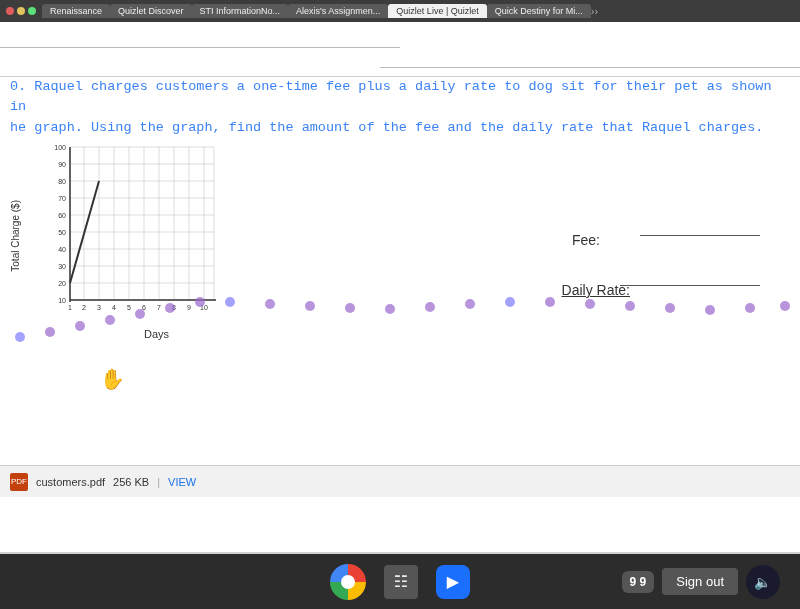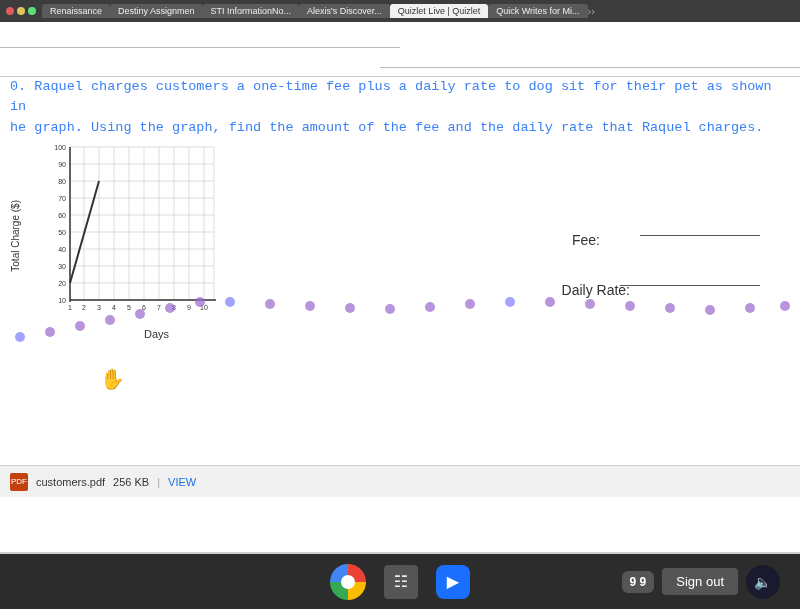--- a/index.html
+++ b/index.html
@@ -263,25 +263,25 @@
 </head>
 <body>
 
 <div class="browser-bar">
   <div class="browser-dots">
     <div class="dot dot-r"></div>
     <div class="dot dot-y"></div>
     <div class="dot dot-g"></div>
   </div>
   <div class="tab">Renaissance</div>
-  <div class="tab">Destiny Assignmen</div>
+  <div class="tab">Quizlet Discover</div>
   <div class="tab">STI InformationNo...</div>
-  <div class="tab">Alexis's Discover...</div>
+  <div class="tab">Alexis's Assignmen...</div>
   <div class="tab active">Quizlet Live | Quizlet</div>
-  <div class="tab">Quick Writes for Mi...</div>
+  <div class="tab">Quick Destiny for Mi...</div>
   <span class="chevron-icon">››</span>
 </div>
 
 <div class="main-content">
 
   <div class="top-lines">
     <div class="line-h1"></div>
     <div class="line-h2"></div>
   </div>
 
@@ -347,21 +347,21 @@
 
       <polyline points="18,143 47,41" stroke="#333" stroke-width="2" fill="none"></polyline>
     </svg>
 
     <div class="x-axis-label">Days</div>
   </div>
 
   <div style="position:absolute; top:210px; right:200px; font-size:14px; color:#333;">Fee:</div>
   <div style="position:absolute; top:213px; right:40px; width:120px; border-bottom:1px solid #555;"></div>
 
-  <div style="position:absolute; top:260px; right:170px; font-size:14px; color:#333;">Daily Rate:</div>
+  <div style="position:absolute; top:260px; right:170px; font-size:14px; color:#333;text-decoration:underline;">Daily Rate:</div>
   <div style="position:absolute; top:263px; right:40px; width:140px; border-bottom:1px solid #555;"></div>
 
   <svg style="position:absolute;top:260px;left:0;width:800px;height:60px;pointer-events:none;" xmlns="http://www.w3.org/2000/svg">
 
     <circle cx="20" cy="55" r="5" fill="#7c7cff" opacity="0.7"></circle>
     <circle cx="50" cy="50" r="5" fill="#9966cc" opacity="0.7"></circle>
     <circle cx="80" cy="44" r="5" fill="#9966cc" opacity="0.7"></circle>
     <circle cx="110" cy="38" r="5" fill="#9966cc" opacity="0.7"></circle>
     <circle cx="140" cy="32" r="5" fill="#9966cc" opacity="0.7"></circle>
     <circle cx="170" cy="26" r="5" fill="#9966cc" opacity="0.7"></circle>

